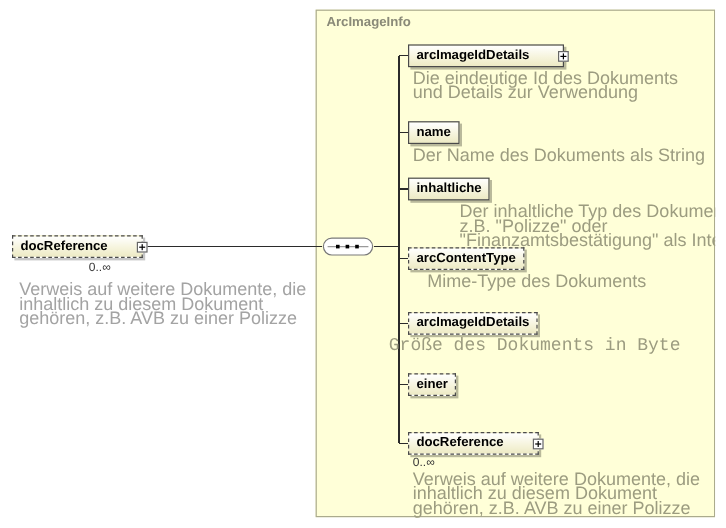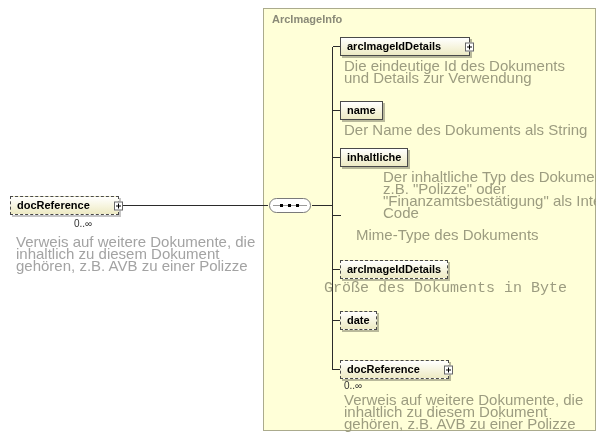--- a/index.html
+++ b/index.html
@@ -110,29 +110,32 @@
   <div class="el c1">
     <span>name</span>
   </div>
   <div class="ann a1">Der Name des Dokuments als String</div>
 
   <div class="el c2">
     <span>inhaltliche</span>
   </div>
   <div class="ann a2">Der inhaltliche Typ des Dokuments, z.B. "Polizze" oder "Finanzamtsbestätigung" als Integer-Code</div>
 
+  <div class="el dashed c3">
+    <span>arcContentType</span>
+  </div>
   <div class="ann a3">Mime-Type des Dokuments</div>
 
   <div class="el dashed c4">
     <span>arcImageIdDetails</span>
   </div>
   <div class="ann a4">Größe des Dokuments in Byte</div>
 
   <div class="el dashed c5">
-    <span>date</span>
+    <span>einer</span>
   </div>
 
   <div class="el dashed expandable c6">
     <span>docReference</span>
     <span class="plus"></span>
   </div>
   <div class="mult mult6">0..∞</div>
   <div class="ann a6">Verweis auf weitere Dokumente, die inhaltlich zu diesem Dokument gehören, z.B. AVB zu einer Polizze</div>
 
 </div>

